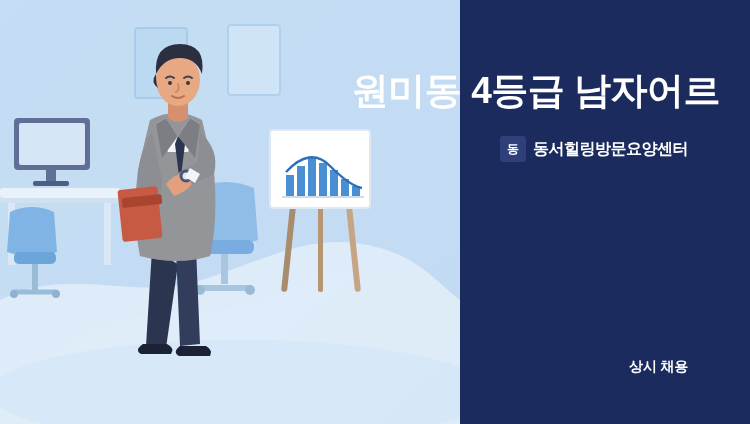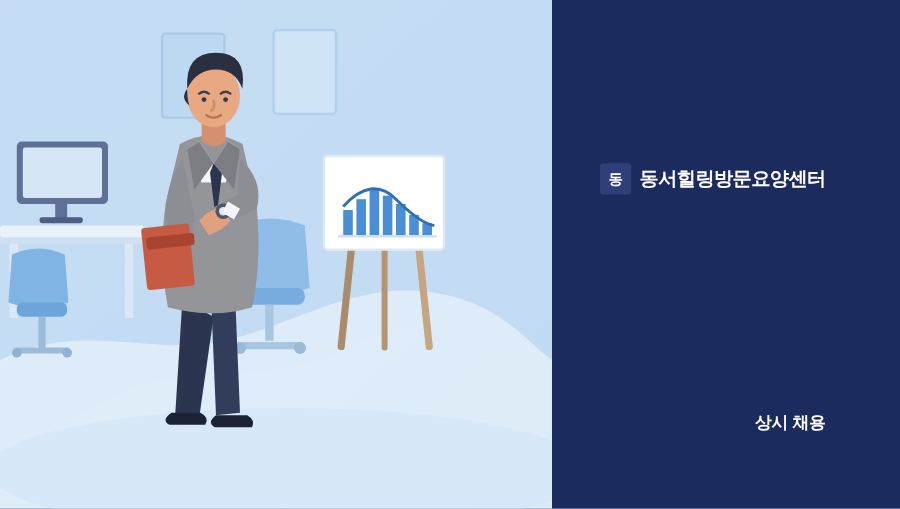--- a/index.html
+++ b/index.html
@@ -68,21 +68,21 @@
   .brandname {
     color: #ffffff;
     font-size: 16px;
     font-weight: bold;
     letter-spacing: -0.5px;
     white-space: nowrap;
   }
   .footnote {
     position: absolute;
     right: 62px;
-    bottom: 62px;
+    bottom: 48px;
     color: #ffffff;
     font-size: 14px;
     font-weight: bold;
     letter-spacing: -0.2px;
     white-space: nowrap;
   }
 </style>
 </head>
 <body>
 
@@ -204,20 +204,21 @@
           <path d="M184,78 q4,-3 8,0" stroke="#3b3f52" stroke-width="2" fill="none" stroke-linecap="round"></path>
           <circle cx="170" cy="83" r="2" fill="#33384b"></circle>
           <circle cx="188" cy="83" r="2" fill="#33384b"></circle>
           <path d="M172,96 q6,4 12,0" stroke="#b8714f" stroke-width="2" fill="none" stroke-linecap="round"></path>
           <path d="M178,84 q2,6 -2,8" stroke="#cf8a63" stroke-width="2" fill="none" stroke-linecap="round"></path>
         </g>
       </g>
     </svg>
   </div>
 
+  <div class="headline">원미동 4등급 남자어르</div>
 
   <div class="brandrow">
     <div class="brandmark">동</div>
     <div class="brandname">동서힐링방문요양센터</div>
   </div>
 
   <div class="footnote">상시 채용</div>
 
 </div>
 

